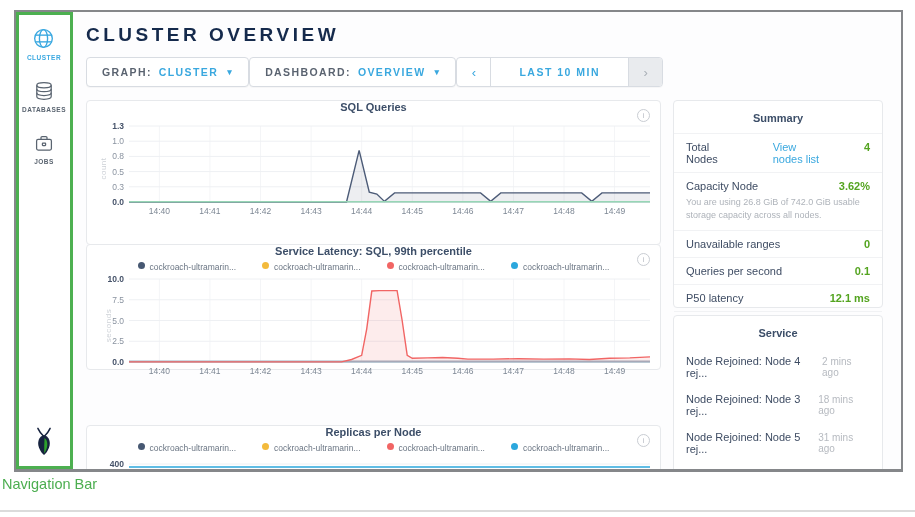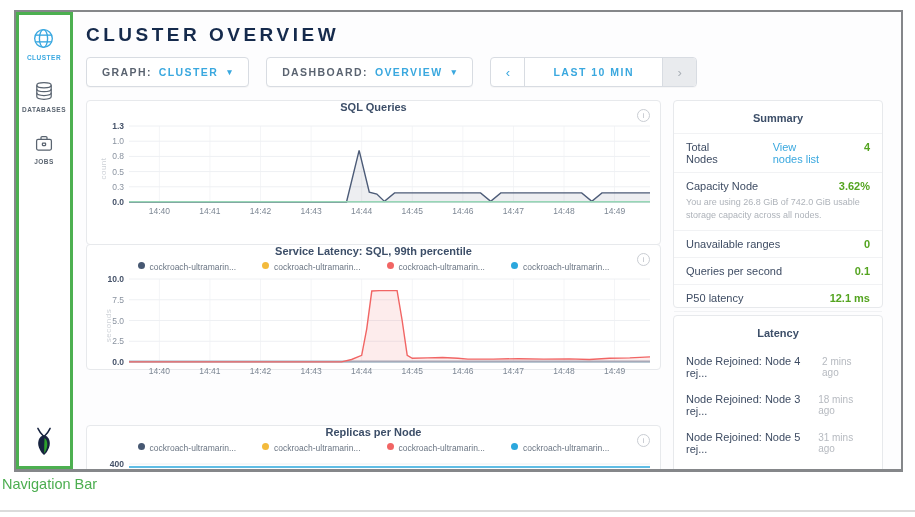--- a/index.html
+++ b/index.html
@@ -26,21 +26,21 @@
   .nav-item.active .nav-label { color:#3aa8e0; }
   .nav-logo { margin-top:auto; margin-bottom:8px; }
 
   
   .main { position:absolute; left:57px; top:0; right:0; bottom:0; }
   .page-title {
     position:absolute; left:13px; top:12px;
     font-size:19px; font-weight:bold; letter-spacing:3.5px; color:#152a4c;
   }
 
-  .controls { position:absolute; left:13px; top:45px; display:flex; gap:17px; }
+  .controls { position:absolute; left:13px; top:45px; display:flex; }
   .ctrl-btn {
     height:30px; display:inline-flex; align-items:center; padding:0 15px;
     background:#fff; border:1px solid #d8dce2; border-radius:4px;
     font-size:10.5px; font-weight:bold; letter-spacing:1.4px; color:#5a6370;
     box-shadow:0 1px 1px rgba(0,0,0,0.03); cursor:pointer;
   }
   .ctrl-btn .value { color:#3aa8df; margin-left:7px; }
   .ctrl-btn .caret { color:#3aa8df; margin-left:9px; font-size:9px; }
   .time-group {
     display:flex; height:30px; background:#fff;
@@ -352,21 +352,21 @@
         <span>P50 latency</span>
         <span class="sum-value">12.1 ms</span>
       </div>
       <div class="sum-row">
         <span>P99 latency</span>
         <span class="sum-value">285.2 ms</span>
       </div>
     </div>
 
     <div class="panel-card" id="events-card">
-      <div class="panel-title">Latency</div>
+      <div class="panel-title">Service</div>
       <div class="event-row">
         <span class="event-text">Node Rejoined: Node 4 rej...</span>
         <span class="event-time">2 mins ago</span>
       </div>
       <div class="event-row">
         <span class="event-text">Node Rejoined: Node 3 rej...</span>
         <span class="event-time">18 mins ago</span>
       </div>
       <div class="event-row">
         <span class="event-text">Node Rejoined: Node 5 rej...</span>

